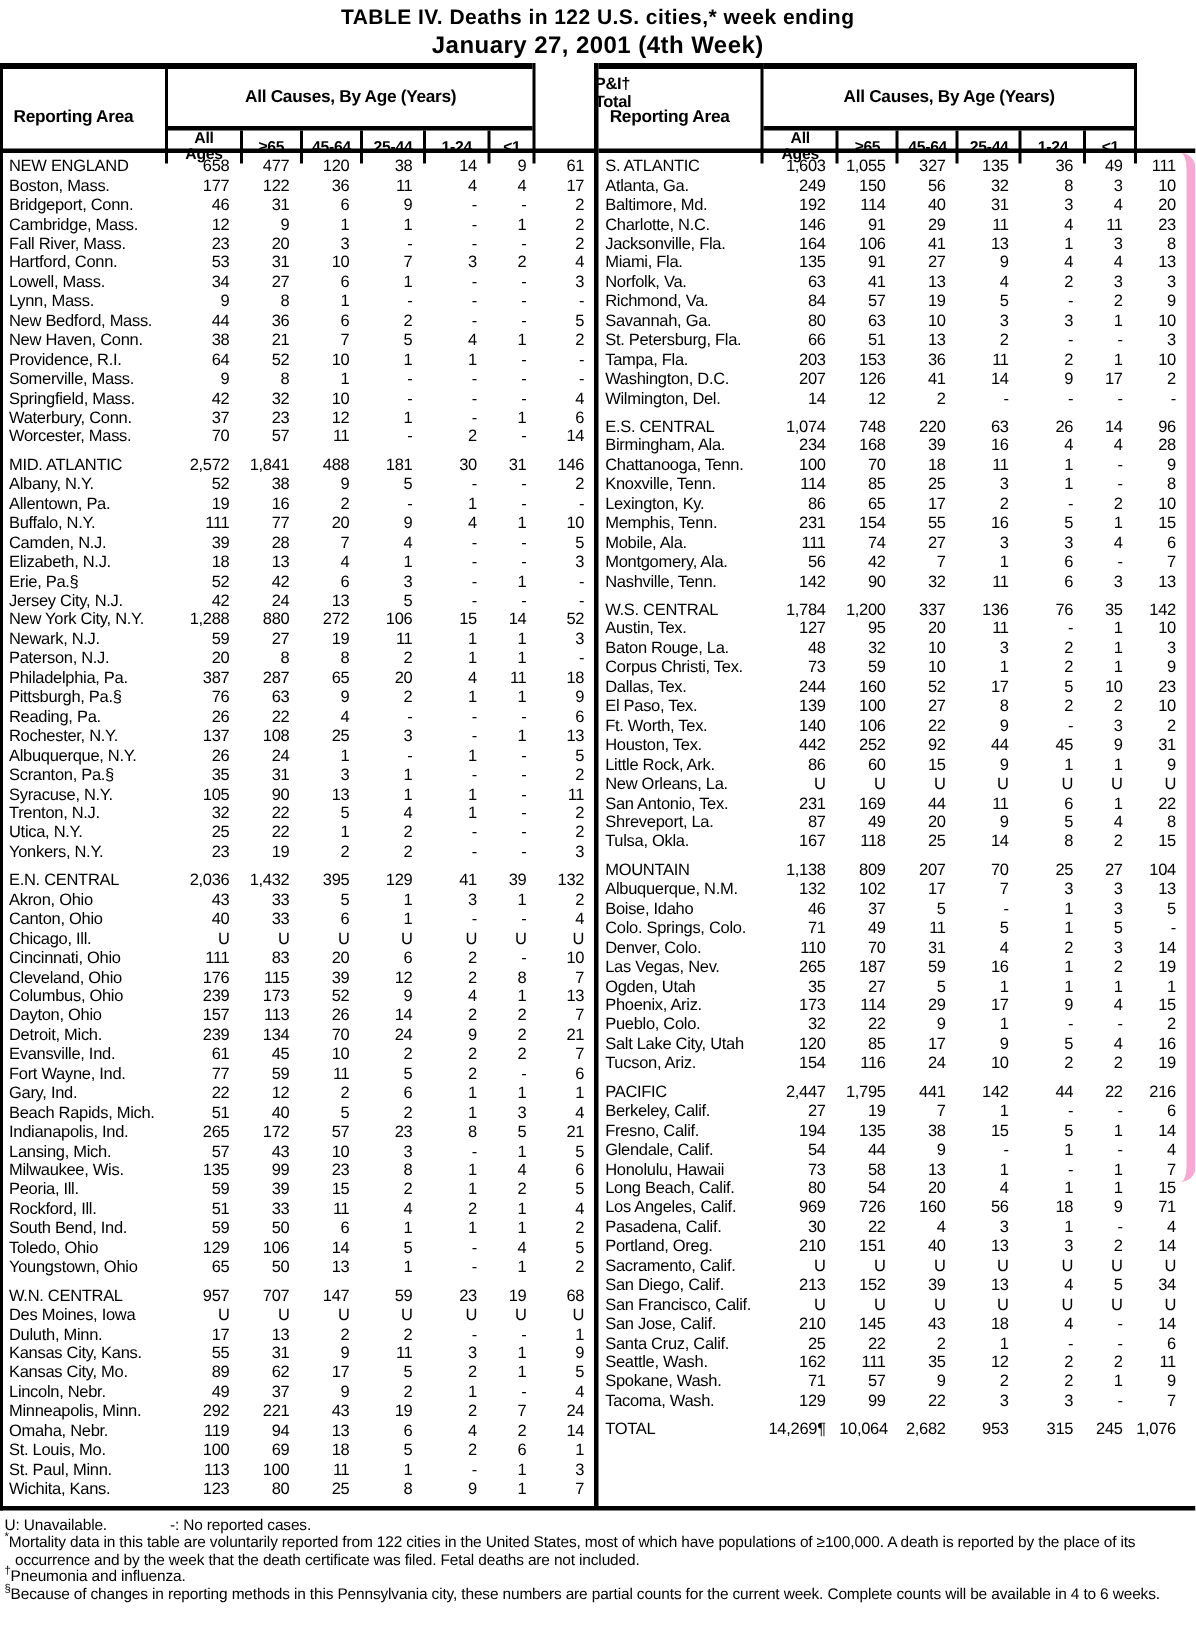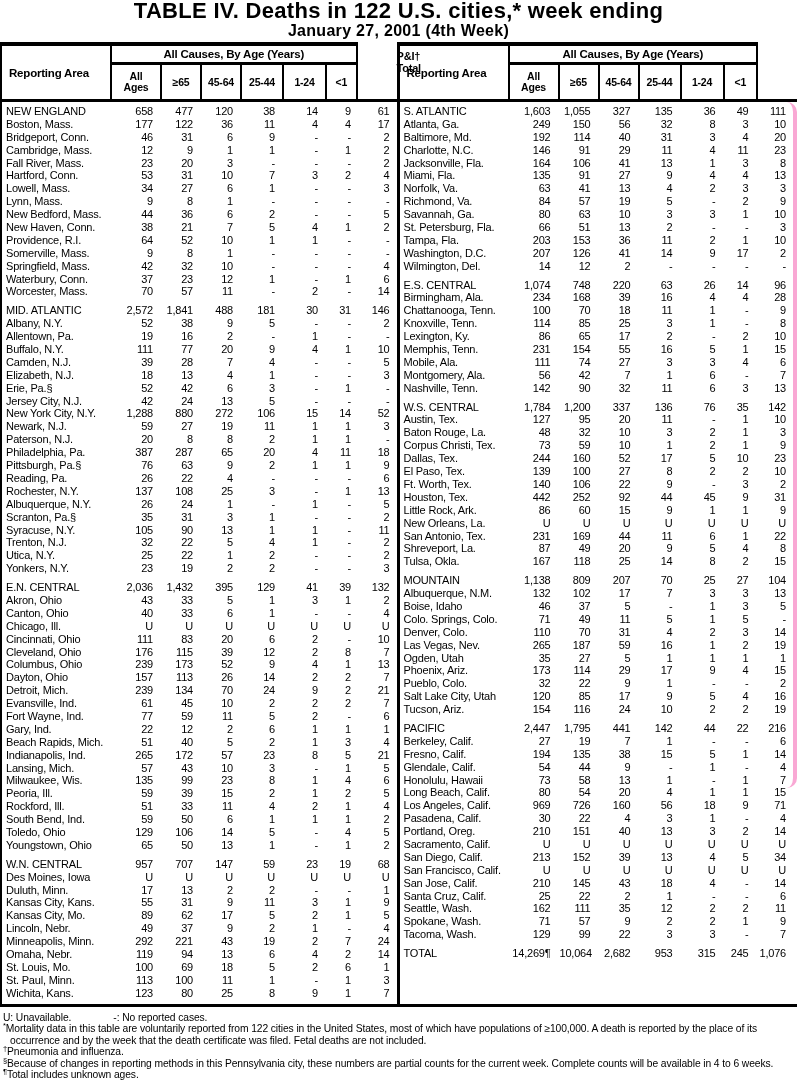--- a/index.html
+++ b/index.html
@@ -1,41 +1,41 @@
 <!DOCTYPE html>
 <html><head>
 <meta charset="utf-8">
 <style>
   * { margin:0; padding:0; box-sizing:border-box; }
   html,body { width:797px; height:1089px; background:#fff; overflow:hidden;
     font-family:"Liberation Sans", sans-serif; color:#000; }
   .titles { text-align:center; padding-top:1px; height:42px; }
-  .t1 { font-weight:bold; font-size:22px; line-height:20px; letter-spacing:0.3px; }
+  .t1 { font-weight:bold; font-size:14px; line-height:20px; letter-spacing:0.3px; }
   .t2 { font-weight:bold; font-size:16px; line-height:19px; letter-spacing:0.3px; }
 
   .bigtable { display:flex; border-left:2px solid #000; border-bottom:3px solid #000; height:965px; }
   .half { width:398px; }
   .half.left { border-right:3px solid #000; }
 
   .thead { display:grid; grid-template-columns:110px 1fr 41px; height:60px; font-weight:bold; }
   .h-area { border-top:4px solid #000; border-right:2px solid #000; display:flex; align-items:center;
     padding-left:7px; font-size:11.5px; letter-spacing:-0.2px; }
   .h-mid { border-top:4px solid #000; display:flex; flex-direction:column; }
-  .h-allcauses { height:19px; display:flex; align-items:center; justify-content:center;
+  .h-allcauses { height:41px; display:flex; align-items:center; justify-content:center;
     border-bottom:3px solid #000; font-size:11.5px; letter-spacing:-0.2px; }
   .h-ages { flex:1; display:grid; grid-template-columns:50px 40px 40px 42px 43px 1fr; }
   .h-age { border-right:2px solid #000; display:flex; align-items:center; justify-content:center;
     text-align:center; font-size:10.5px; line-height:11px; white-space:pre-line; letter-spacing:-0.2px; }
   .h-age:last-child { border-right:none; }
   .h-pi { border-left:2px solid #000; font-size:11px; line-height:12px; text-align:center;
     padding-top:8px; letter-spacing:-0.2px;padding-left:39px; }
   .thead { border-bottom:3px solid #000; }
 
   .tbody { padding-top:3px; }
-  .half.right .tbody { border-right:4px solid #f9a8d4; height:686px;border-radius:10px; }
+  .half.right .tbody { border-right:6px solid #f9a8d4; height:686px;border-radius:10px; }
   .section { margin-top:6px; }
   .section:first-child { margin-top:0; }
   .row { display:grid; grid-template-columns:110px 50px 40px 40px 42px 43px 33px 1fr;
     height:12.9px; font-size:11px; line-height:12.9px; white-space:nowrap; letter-spacing:-0.2px; }
   .area { padding-left:4px; overflow:hidden; }
   .num { text-align:right; padding-right:9px; }
   .num:last-child { padding-right:7px; }
 
   .foot { padding:5px 3px 0 3px; font-size:10.3px; line-height:11.4px; letter-spacing:-0.1px; }
   .fnline { white-space:normal; }
@@ -1438,14 +1438,13 @@
         </div>
       </div>
   </div>
 </div>
 
 <div class="foot">
     <div class="fnline"><span>U: Unavailable.</span><span class="fn-gap">-: No reported cases.</span></div>
     <div class="fnline fn-hang"><sup>*</sup>Mortality data in this table are voluntarily reported from 122 cities in the United States, most of which have populations of ≥100,000.  A death is reported by the place of its occurrence and by the week that the death certificate was filed. Fetal deaths are not included.</div>
     <div class="fnline fn-hang"><sup>†</sup>Pneumonia and influenza.</div>
     <div class="fnline fn-hang"><sup>§</sup>Because of changes in reporting methods in this Pennsylvania city, these numbers are partial counts for the current week. Complete counts will be available in 4 to 6 weeks.</div>
-    <div class="fnline fn-hang"><sup>¶</sup>Total includes unknown ages.</div>
   </div>
 
 </body></html>

